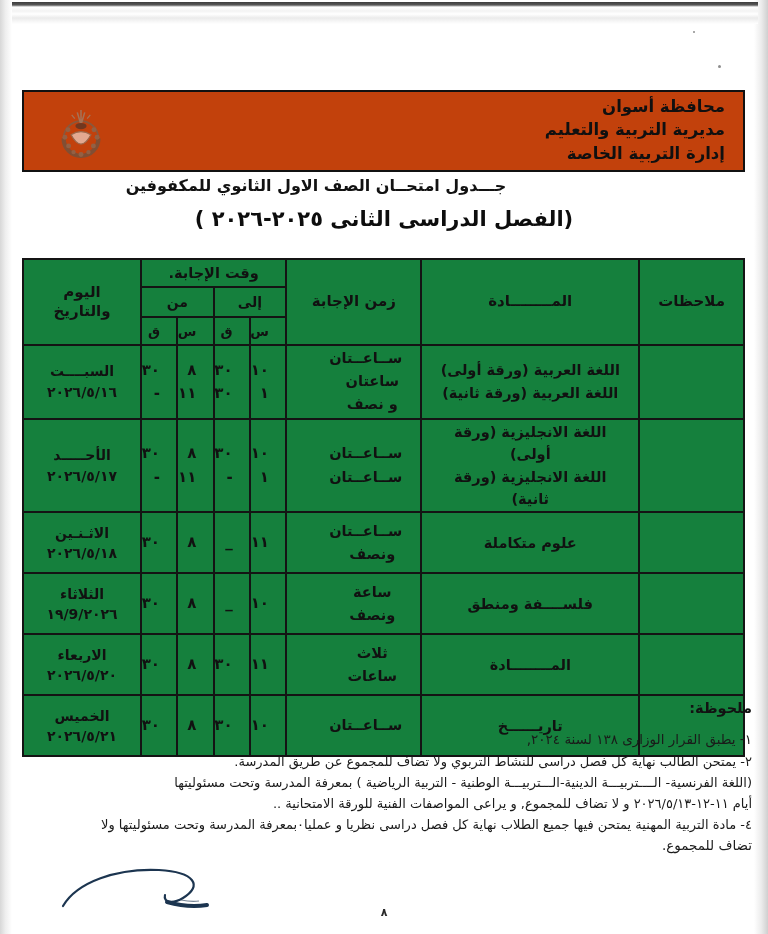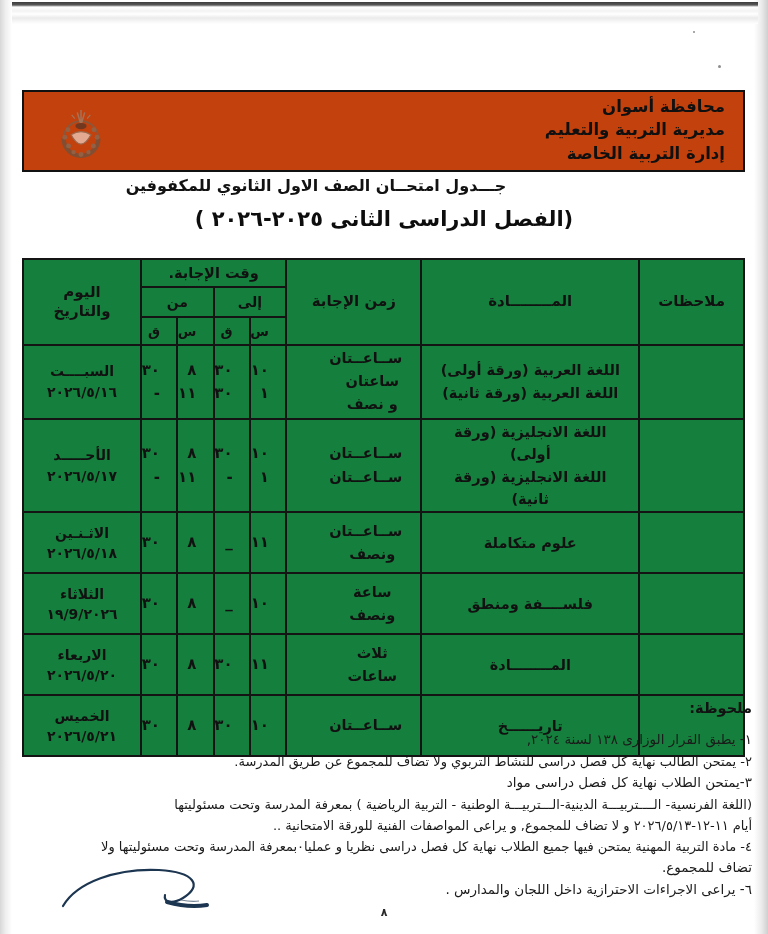--- a/index.html
+++ b/index.html
@@ -448,26 +448,24 @@
         </td>
       </tr>
     </tbody>
 </table>
 
 <div class="notes">
   <div class="note-title">ملحوظة:</div>
   <div id="notes-list">
       <div class="note-line">١- يطبق القرار الوزارى ١٣٨ لسنة ٢٠٢٤,</div>
       <div class="note-line wide">٢- يمتحن الطالب  نهاية كل فصل دراسى للنشاط التربوي ولا تضاف للمجموع عن طريق المدرسة.</div>
-      <div class="note-line">٣-يمتحن الطلاب نهاية كل فصل دراسى مواد</div>
       <div class="note-line wide">(اللغة الفرنسية- الــــتربيـــة الدينية-الـــتربيـــة الوطنية - التربية  الرياضية ) بمعرفة المدرسة وتحت مسئوليتها</div>
       <div class="note-line wide">أيام ١١-١٢-٢٠٢٦/٥/١٣ و لا تضاف  للمجموع, و يراعى المواصفات الفنية للورقة الامتحانية ..</div>
       <div class="note-line wide">٤- مادة التربية المهنية يمتحن فيها جميع الطلاب نهاية كل فصل دراسى نظريا و عمليا٠بمعرفة المدرسة وتحت مسئوليتها ولا</div>
       <div class="note-line">تضاف  للمجموع.</div>
-      <div class="note-line">٦- يراعى الاجراءات الاحترازية داخل اللجان والمدارس .</div>
     </div>
 </div>
 
 <svg class="signature" viewBox="0 0 270 60" aria-hidden="true">
   <path d="M8 44 C22 20, 62 6, 104 8 C140 10, 148 24, 128 36 C118 42, 108 41, 110 33" fill="none" stroke="#1c3550" stroke-width="2.2" stroke-linecap="round"></path>
   <path d="M112 40 C126 44, 140 45, 152 43" fill="none" stroke="#1c3550" stroke-width="4" stroke-linecap="round"></path>
   <path d="M126 38 q10 2 18 1" fill="none" stroke="#3a4f66" stroke-width="1.2" opacity=".7"></path>
 </svg>
 
 <div class="page-mark">٨</div>

